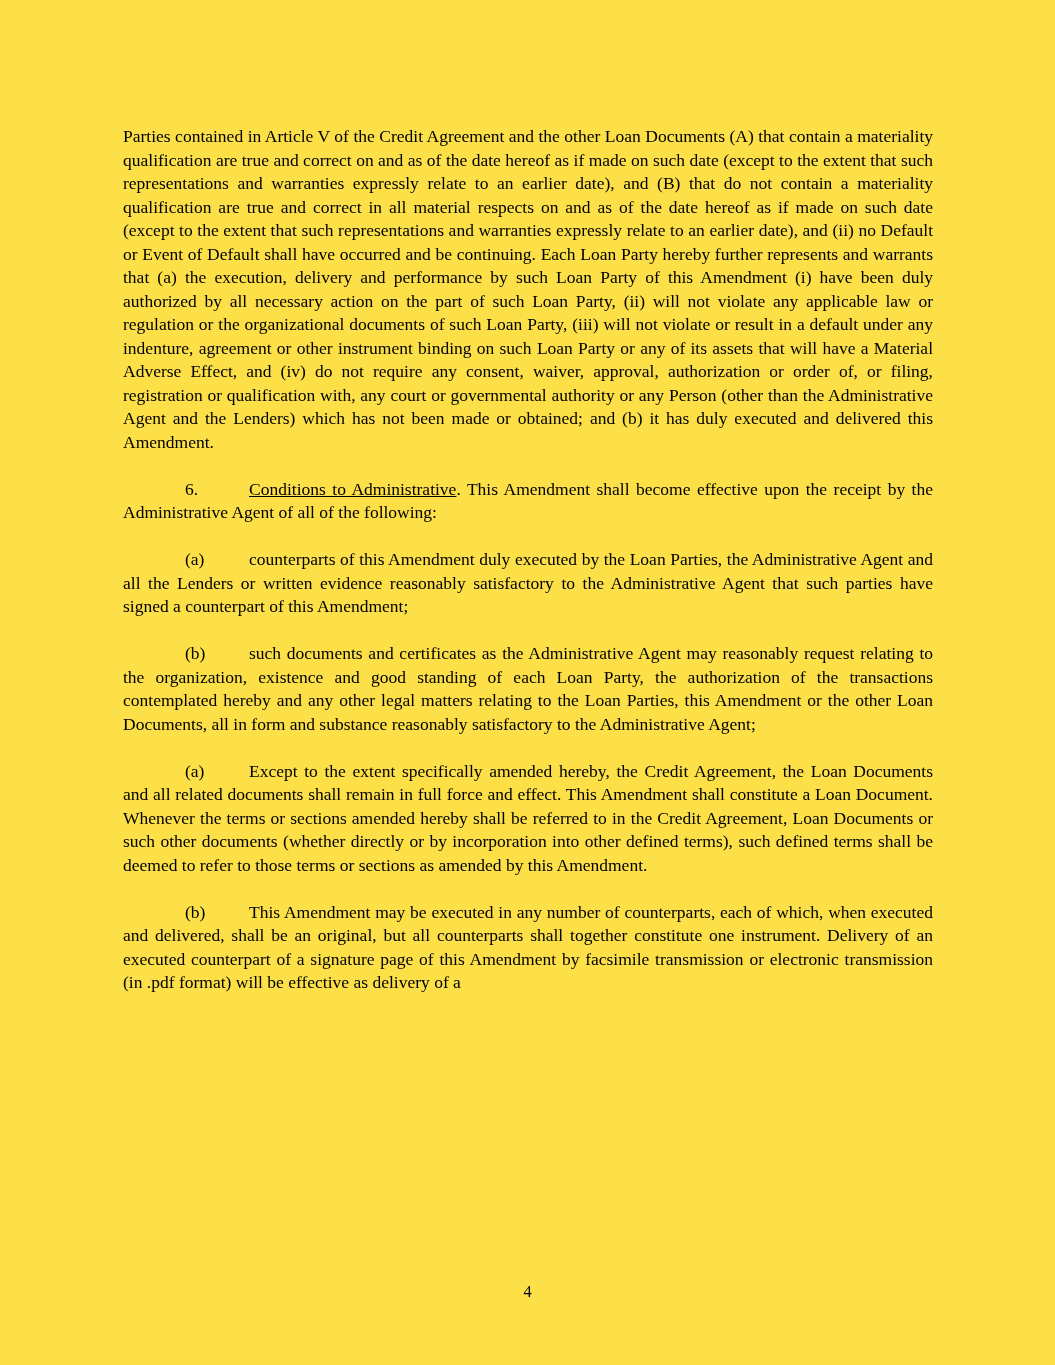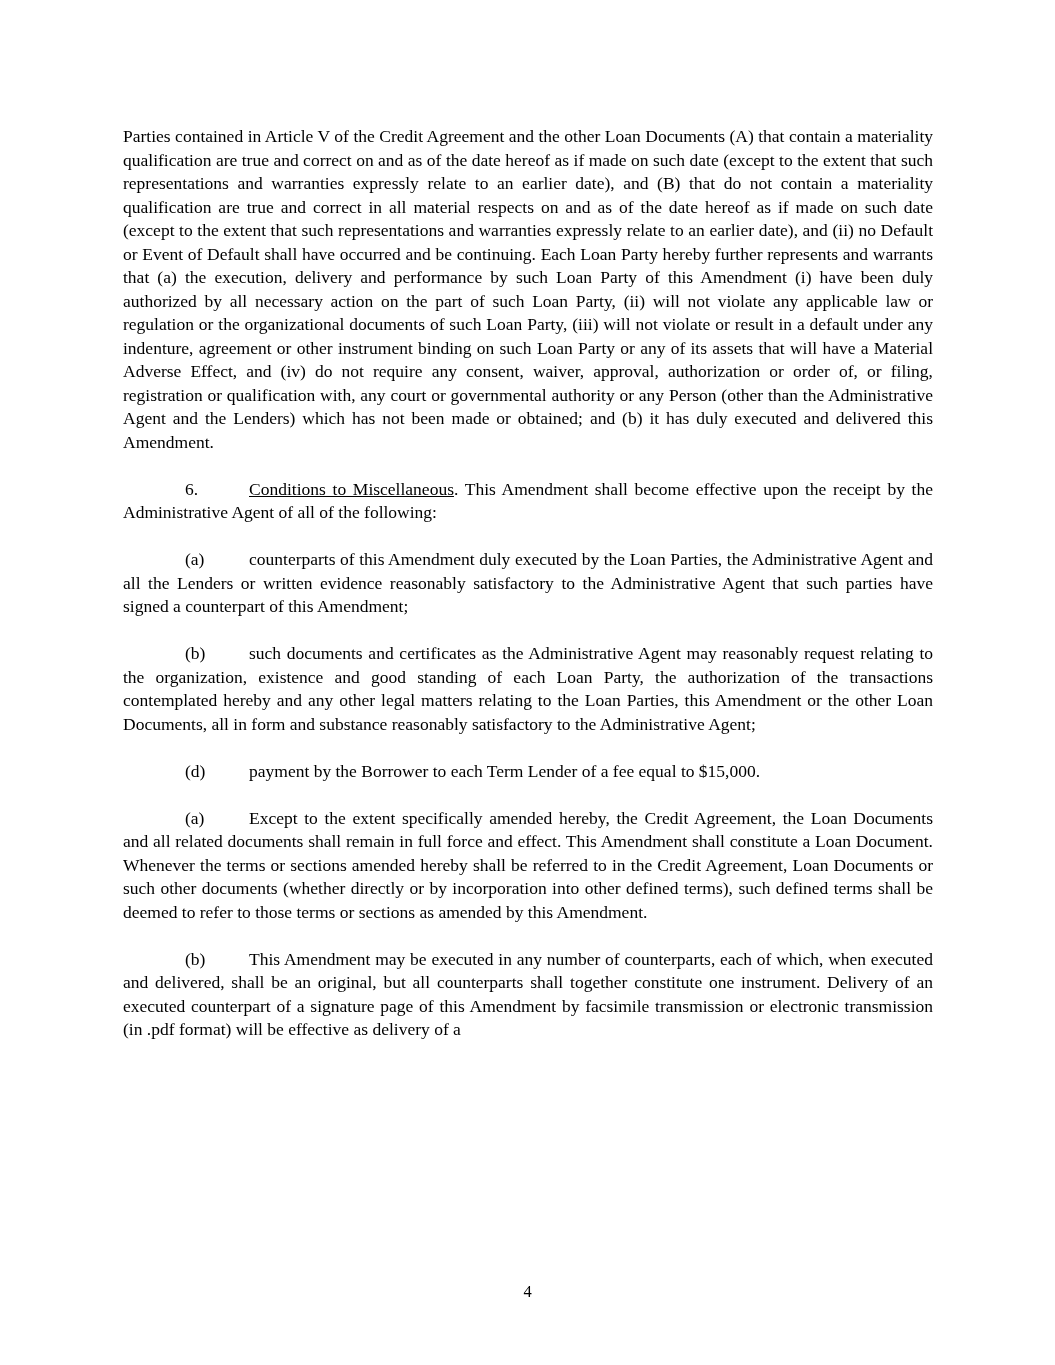--- a/index.html
+++ b/index.html
@@ -1,20 +1,20 @@
 <!DOCTYPE html>
 <html><head>
 <meta charset="utf-8">
 <style>
   * { margin: 0; padding: 0; box-sizing: border-box; }
   html, body { background: #e8e8e8; }
   .page {
     width: 1055px;
     height: 1365px;
-    background: #ffffff;
+    background: #fde047;
     position: relative;
     margin: 0 auto;
     font-family: "Liberation Serif", "DejaVu Serif", serif;
     font-size: 17.5px;
     line-height: 23.5px;
     color: #000000;
   }
   .content {
     position: absolute;
     left: 123px;
@@ -43,28 +43,27 @@
   }
 </style>
 </head>
 <body>
 
 <div class="page">
   <div class="content">
 
     <p class="para">Parties contained in Article V of the Credit Agreement and the other Loan Documents (A) that contain a materiality qualification are true and correct on and as of the date hereof as if made on such date (except to the extent that such representations and warranties expressly relate to an earlier date), and (B) that do not contain a materiality qualification are true and correct in all material respects on and as of the date hereof as if made on such date (except to the extent that such representations and warranties expressly relate to an earlier date), and (ii) no Default or Event of Default shall have occurred and be continuing. Each Loan Party hereby further represents and warrants that (a) the execution, delivery and performance by such Loan Party of this Amendment (i) have been duly authorized by all necessary action on the part of such Loan Party, (ii) will not violate any applicable law or regulation or the organizational documents of such Loan Party, (iii) will not violate or result in a default under any indenture, agreement or other instrument binding on such Loan Party or any of its assets that will have a Material Adverse Effect, and (iv) do not require any consent, waiver, approval, authorization or order of, or filing, registration or qualification with, any court or governmental authority or any Person (other than the Administrative Agent and the Lenders) which has not been made or obtained; and (b) it has duly executed and delivered this Amendment.</p>
 
-    <p class="para indent"><span class="label">6.</span><span class="underline">Conditions to Miscellaneous</span><span>. This Amendment shall become effective upon the receipt by the Administrative Agent of all of the following:</span></p>
+    <p class="para indent"><span class="label">6.</span><span class="underline">Conditions to Administrative</span><span>. This Amendment shall become effective upon the receipt by the Administrative Agent of all of the following:</span></p>
 
     <p class="para indent"><span class="label">(a)</span><span>counterparts of this Amendment duly executed by the Loan Parties, the Administrative Agent and all the Lenders or written evidence reasonably satisfactory to the Administrative Agent that such parties have signed a counterpart of this Amendment;</span></p>
 
     <p class="para indent"><span class="label">(b)</span><span>such documents and certificates as the Administrative Agent may reasonably request relating to the organization, existence and good standing of each Loan Party, the authorization of the transactions contemplated hereby and any other legal matters relating to the Loan Parties, this Amendment or the other Loan Documents, all in form and substance reasonably satisfactory to the Administrative Agent;</span></p>
 
 
-    <p class="para indent"><span class="label">(d)</span><span>payment by the Borrower to each Term Lender of a fee equal to $15,000.</span></p>
 
 
     <p class="para indent"><span class="label">(a)</span><span>Except to the extent specifically amended hereby, the Credit Agreement, the Loan Documents and all related documents shall remain in full force and effect. This Amendment shall constitute a Loan Document. Whenever the terms or sections amended hereby shall be referred to in the Credit Agreement, Loan Documents or such other documents (whether directly or by incorporation into other defined terms), such defined terms shall be deemed to refer to those terms or sections as amended by this Amendment.</span></p>
 
     <p class="para indent"><span class="label">(b)</span><span>This Amendment may be executed in any number of counterparts, each of which, when executed and delivered, shall be an original, but all counterparts shall together constitute one instrument. Delivery of an executed counterpart of a signature page of this Amendment by facsimile transmission or electronic transmission (in .pdf format) will be effective as delivery of a</span></p>
 
   </div>
 
   <div class="page-number">4</div>
 </div>

